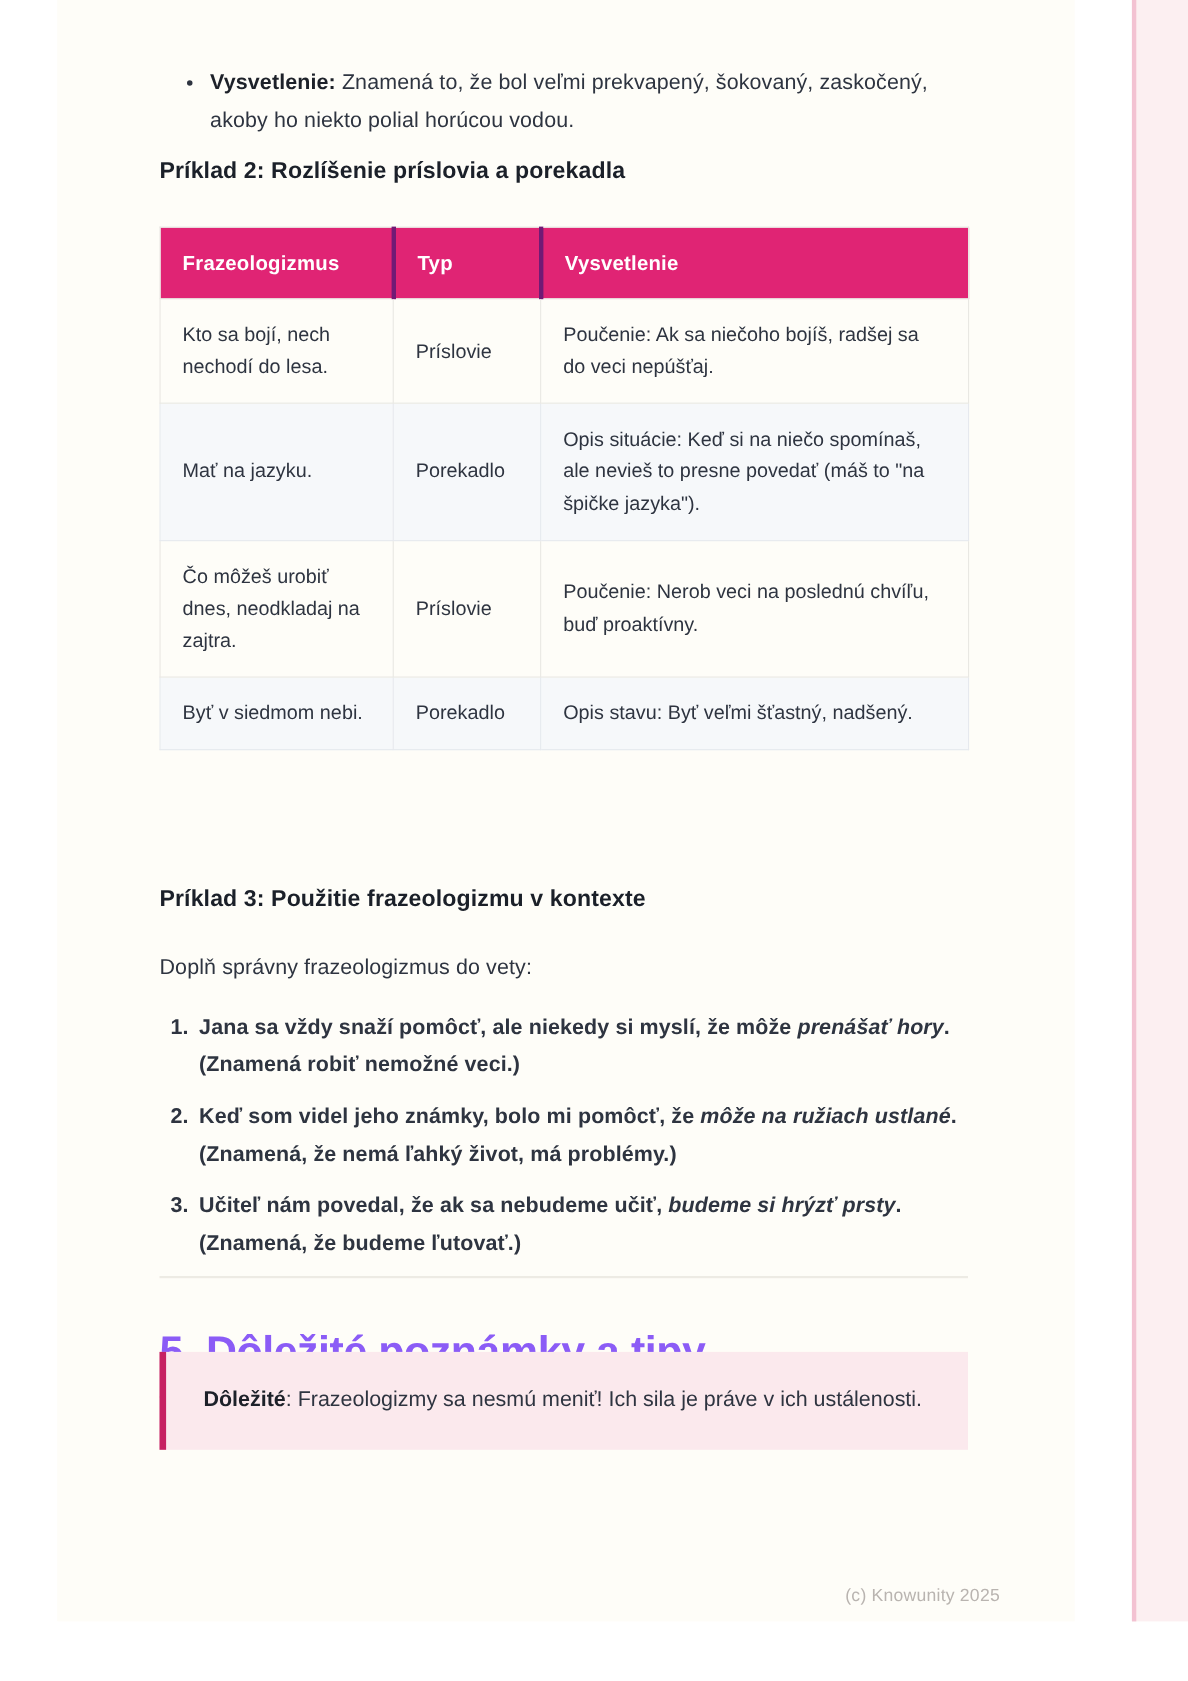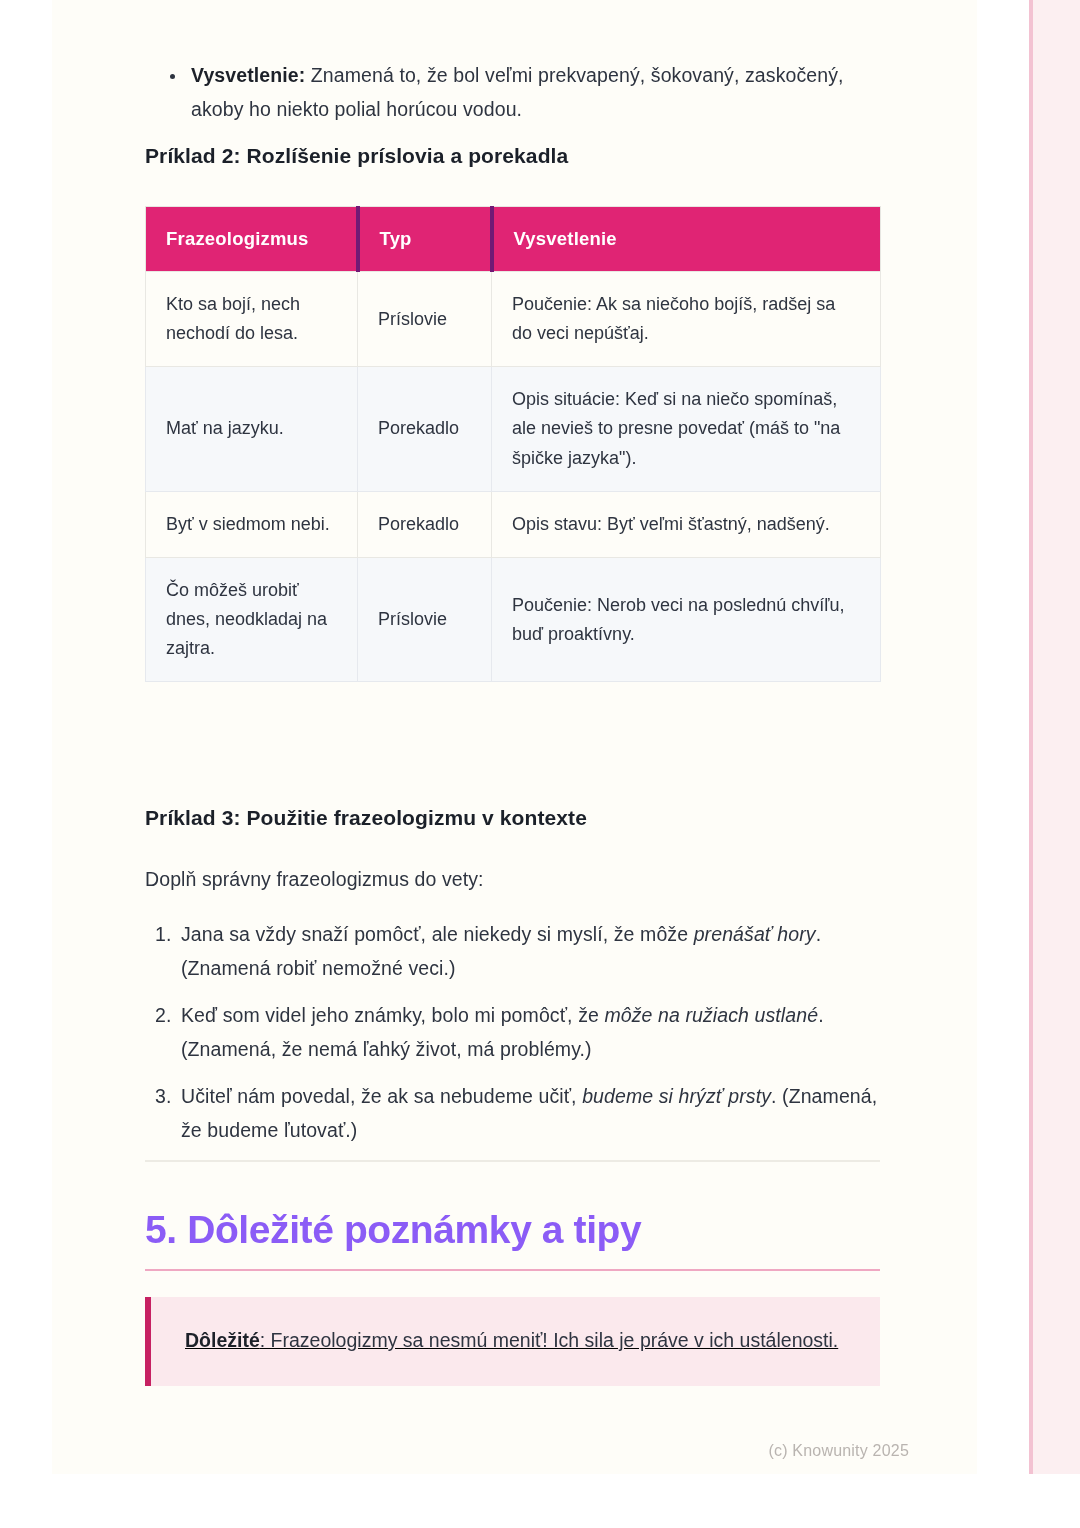--- a/index.html
+++ b/index.html
@@ -112,20 +112,21 @@
 
   
   ol.num-list {
     margin: 0;
     padding: 0 0 0 32px;
     list-style: decimal;
   }
   ol.num-list li {
     margin: 0 0 14px 0;
     padding-left: 4px;
+    font-weight: bold;
   }
   ol.num-list li:last-child { margin-bottom: 0; }
 
   
   hr.thin-rule {
     border: none;
     border-top: 2px solid #EDEBE4;
     margin: 0;
     width: 735px;
   }
@@ -207,28 +208,28 @@
           <td>Kto sa bojí, nech nechodí do lesa.</td>
           <td>Príslovie</td>
           <td>Poučenie: Ak sa niečoho bojíš, radšej sa do veci nepúšťaj.</td>
         </tr>
         <tr>
           <td>Mať na jazyku.</td>
           <td>Porekadlo</td>
           <td>Opis situácie: Keď si na niečo spomínaš, ale nevieš to presne povedať (máš to "na špičke jazyka").</td>
         </tr>
         <tr>
+          <td>Čo môžeš urobiť dnes, neodkladaj na zajtra.</td>
+          <td>Príslovie</td>
+          <td>Poučenie: Nerob veci na poslednú chvíľu, buď proaktívny.</td>
+        </tr>
+        <tr>
           <td>Byť v siedmom nebi.</td>
           <td>Porekadlo</td>
           <td>Opis stavu: Byť veľmi šťastný, nadšený.</td>
-        </tr>
-        <tr>
-          <td>Čo môžeš urobiť dnes, neodkladaj na zajtra.</td>
-          <td>Príslovie</td>
-          <td>Poučenie: Nerob veci na poslednú chvíľu, buď proaktívny.</td>
         </tr>
       </tbody>
     </table>
   </div>
 
   <div class="content abs" style="top:806px;">
     <div class="sub-head">Príklad 3: Použitie frazeologizmu v kontexte</div>
   </div>
 
   <div class="content abs" style="top:863px;">
@@ -247,21 +248,21 @@
     <hr class="thin-rule">
   </div>
 
   <div class="content abs" style="top:1208px;">
     <h2 class="section-head">5. Dôležité poznámky a tipy</h2>
   </div>
   <div class="content abs" style="top:1269px;">
     <div class="head-underline"></div>
   </div>
 
-  <div class="content abs" style="top:1297px;text-decoration:underline;">
+  <div class="content abs" style="top:1229px;">
     <div class="callout">
       <p><span class="strong">Dôležité</span><span>: Frazeologizmy sa nesmú meniť! Ich sila je práve v ich ustálenosti.</span></p>
     </div>
   </div>
 
   <div class="footer-credit">(c) Knowunity 2025</div>
 
 </div>
 
 </body></html>

